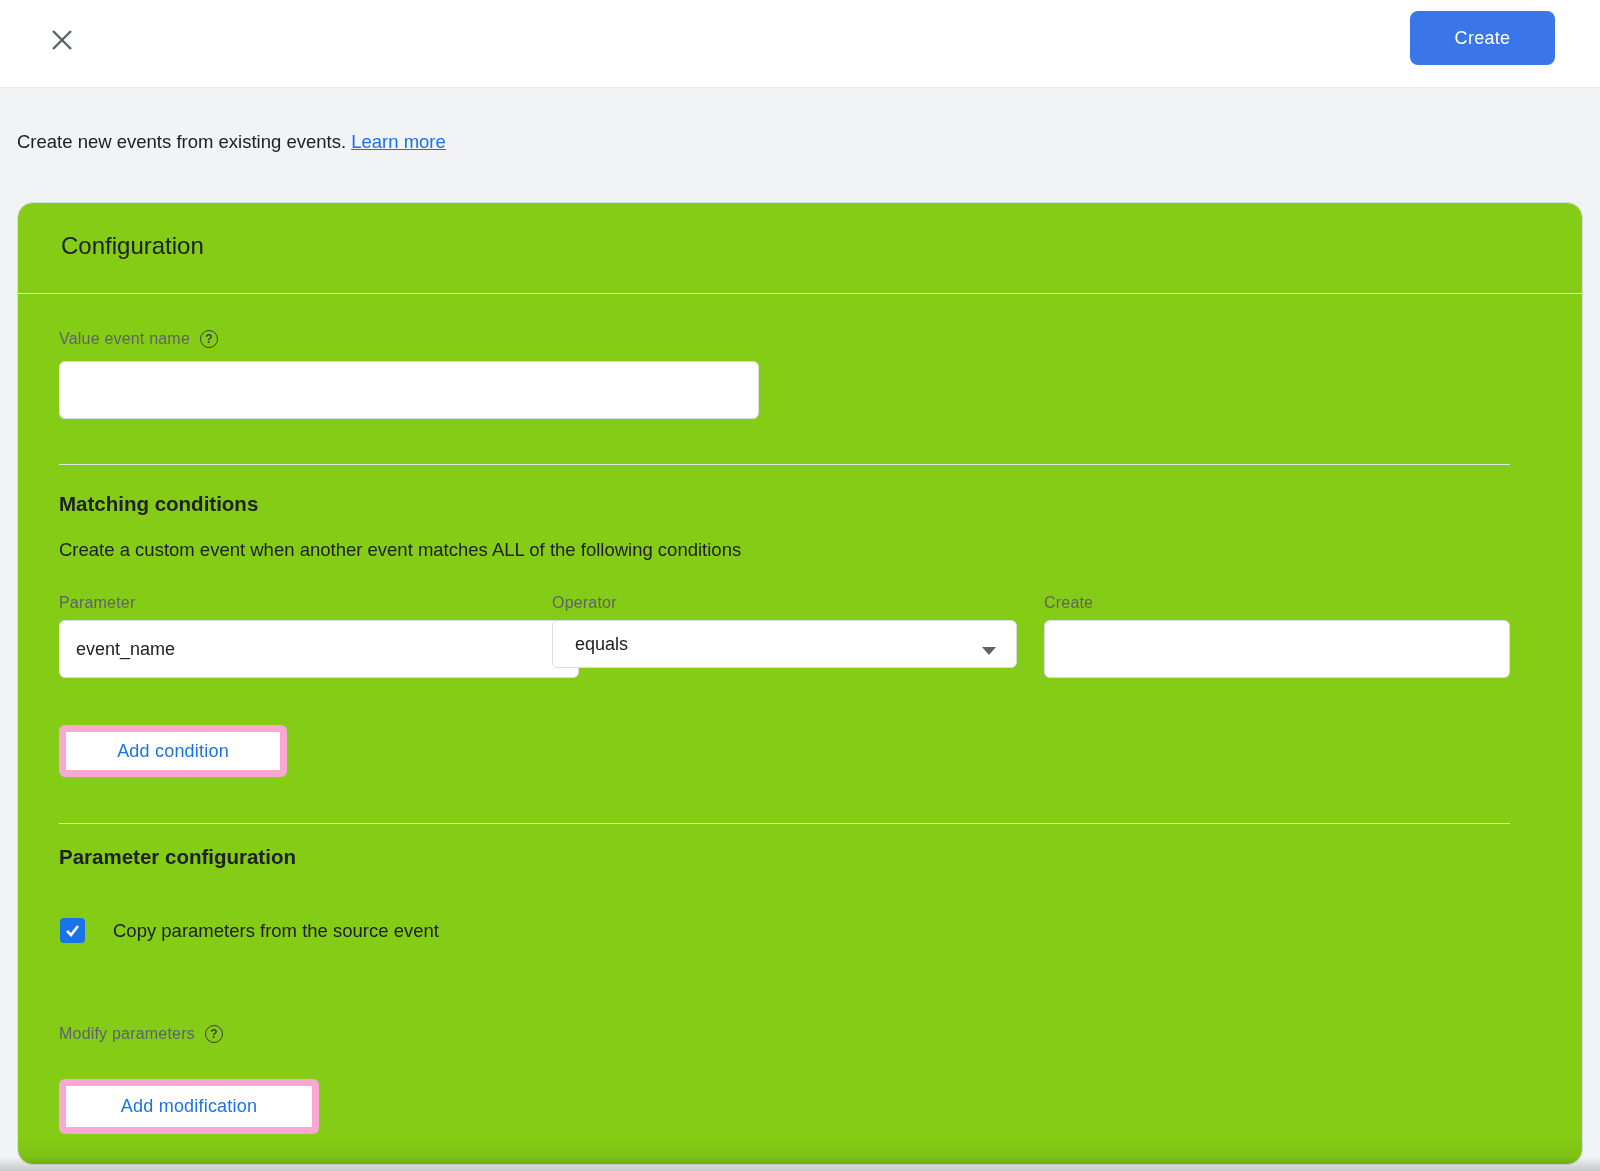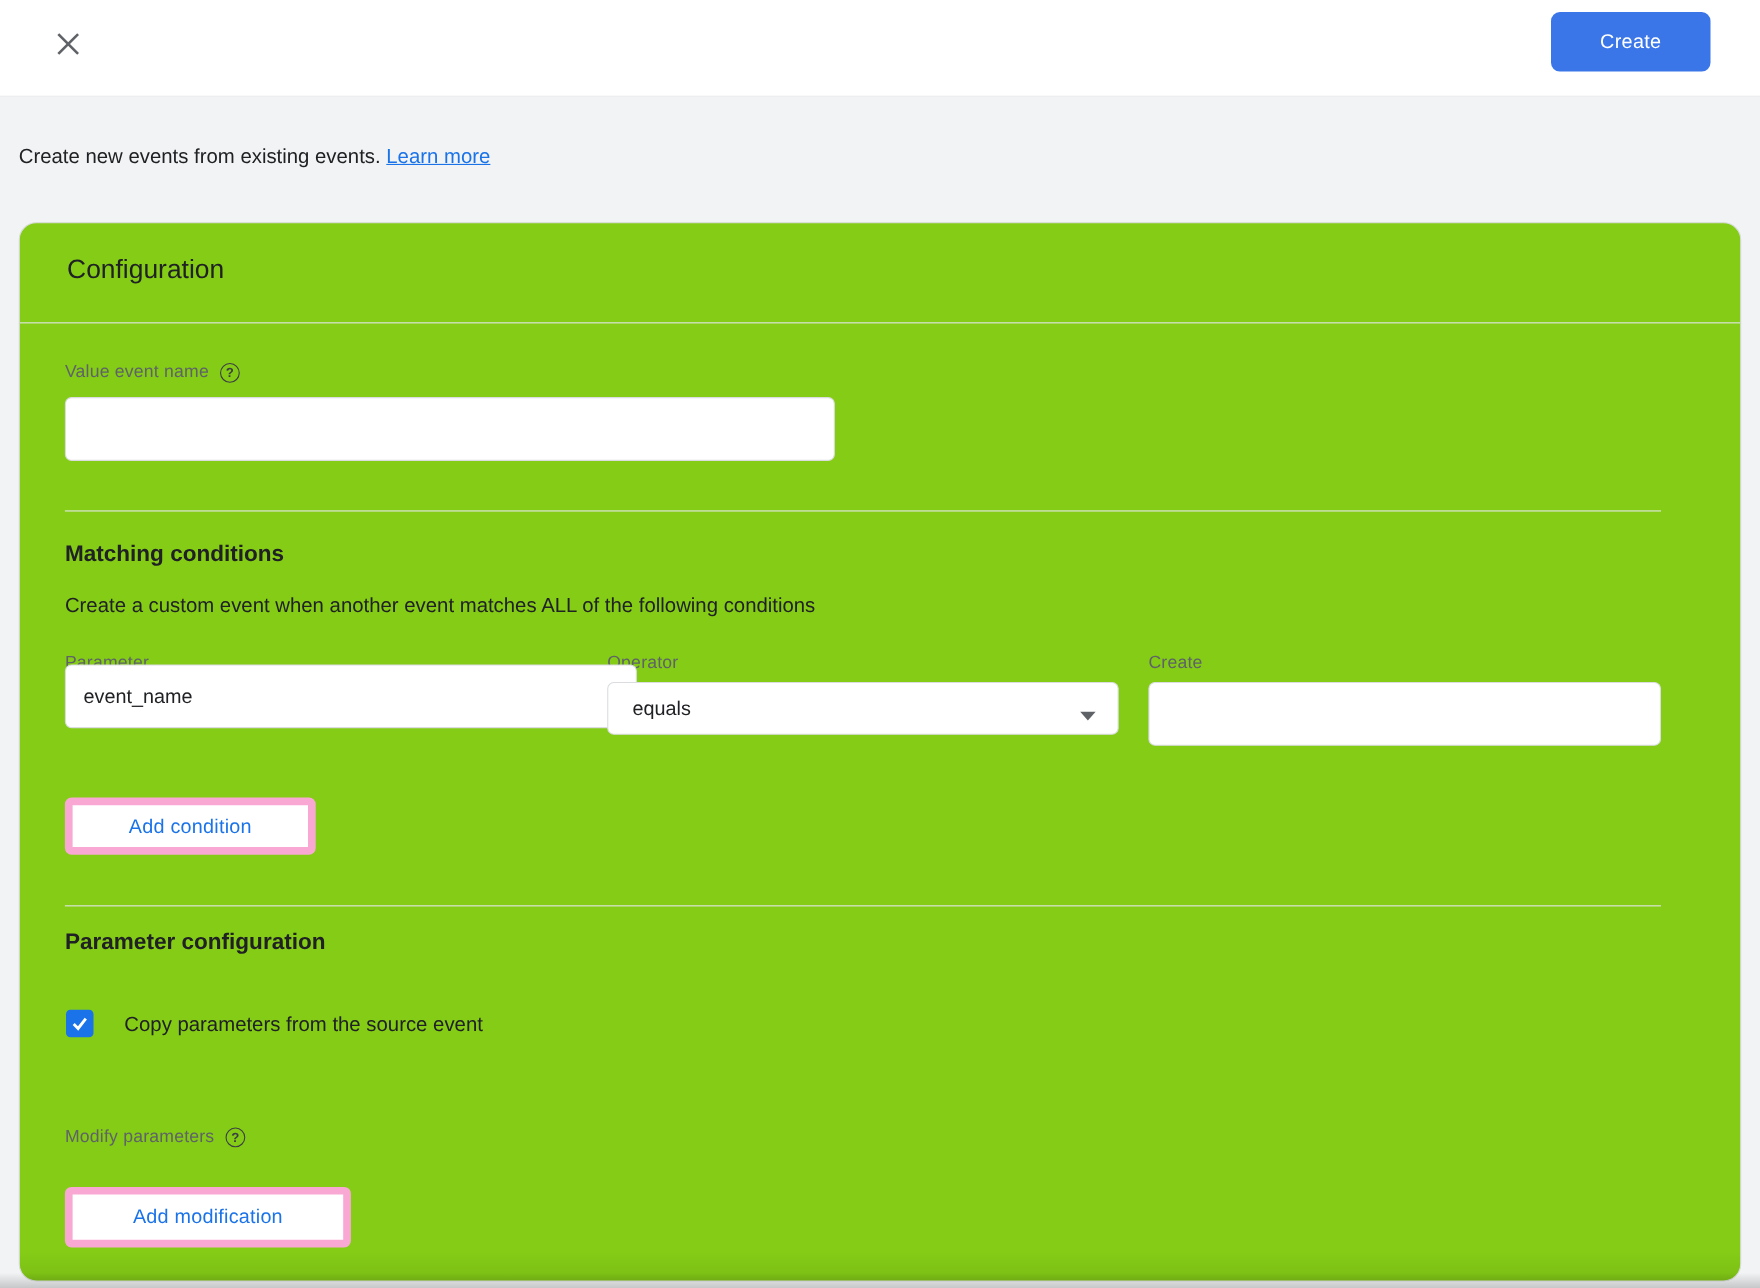--- a/index.html
+++ b/index.html
@@ -109,21 +109,21 @@
     font-size: 20.5px; font-weight: 700; color: #202124;
   }
   .matching-title { top: 289px; }
   .matching-desc {
     position: absolute; left: 41px; top: 336px;
     font-size: 18.5px; color: #202124;
   }
   .lbl-parameter { position: absolute; left: 41px;  top: 391px; }
   .lbl-operator  { position: absolute; left: 534px; top: 391px; }
   .lbl-value     { position: absolute; left: 1026px; top: 391px; }
-  .param-input { left: 41px;  top: 401px; width: 520px; padding-left: 16px; }
+  .param-input { left: 41px;  top: 417px; width: 520px; padding-left: 16px; }
   .value-input { left: 1026px; top: 417px; width: 466px; }
   .operator-select {
     position: absolute; left: 534px; top: 417px;
     width: 465px; height: 48px;
     border: 1px solid #dadce0; border-radius: 6px;
     background: #fff;
     display: flex; align-items: center;
     padding: 0 22px;
     font-size: 18px; color: #202124;
     cursor: pointer;

